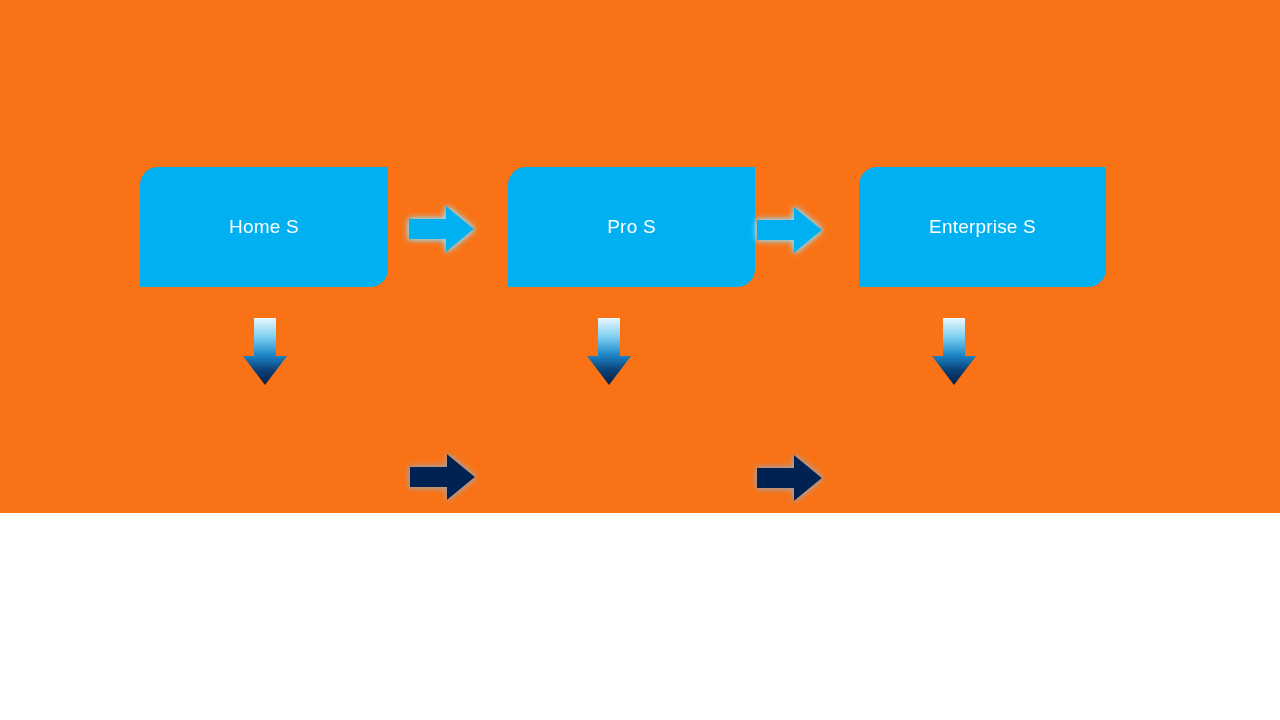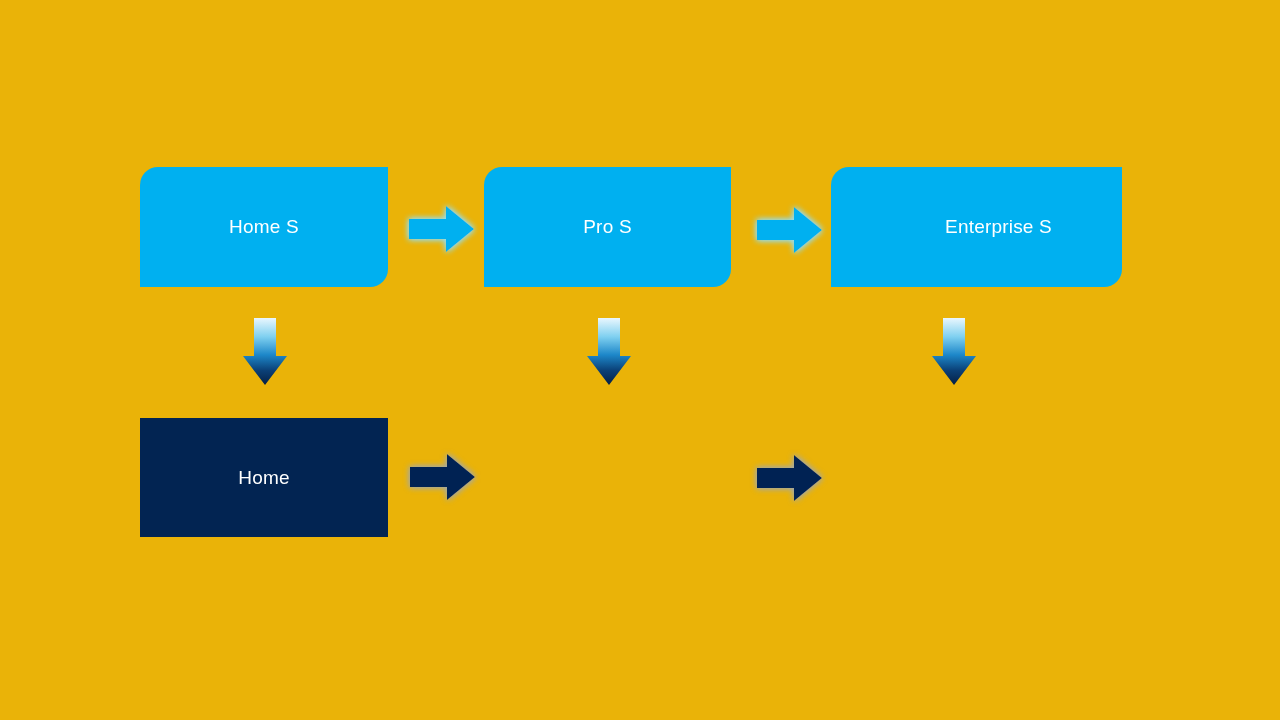--- a/index.html
+++ b/index.html
@@ -4,22 +4,22 @@
 <style>
   html, body {
     margin: 0;
     padding: 0;
     background: #ffffff;
     font-family: "Liberation Sans", sans-serif;
   }
   .canvas {
     position: relative;
     width: 1280px;
-    height: 720px;
-    background: #eab308;
+    height: 513px;
+    background: #f97316;
     overflow: hidden;
     text-align: center;
   }
   .box {
     position: absolute;
     display: flex;
     align-items: center;
     justify-content: center;
     color: #ffffff;
     font-size: 19px;
@@ -31,22 +31,22 @@
     background: #00B0F0;
     border-radius: 18px 0 18px 0;
   }
   .box-bottom {
     top: 418px;
     height: 119px;
     background: #022452;
     border-radius: 0;
   }
   .col1 { left: 140px; width: 248px; }
-  .col2 { left: 484px; width: 247px; }
-  .col3 { left: 831px; width: 247px; padding-left: 44px; }
+  .col2 { left: 508px; width: 247px; }
+  .col3 { left: 859px; width: 247px; }
   .arrow {
     position: absolute;
     overflow: visible;
   }
   .h-arrow { width: 66px; height: 48px; }
   .v-arrow { width: 46px; height: 68px; }
   .h-top-1 { left: 409px; top: 205px; }
   .h-top-2 { left: 757px; top: 206px; }
   .h-bot-1 { left: 410px; top: 453px; }
   .h-bot-2 { left: 757px; top: 454px; }
@@ -94,23 +94,20 @@
   <div class="box box-top col1">
     <span>Home S</span>
   </div>
   <div class="box box-top col2">
     <span>Pro S</span>
   </div>
   <div class="box box-top col3">
     <span>Enterprise S</span>
   </div>
 
-  <div class="box box-bottom col1">
-    <span>Home</span>
-  </div>
 
   <svg class="arrow h-arrow h-top-1" viewBox="0 0 66 48">
     <polygon points="0,14 37,14 37,1 65,24 37,47 37,34 0,34" fill="#00B0F0" filter="url(#glowCyan)"></polygon>
   </svg>
   <svg class="arrow h-arrow h-top-2" viewBox="0 0 66 48">
     <polygon points="0,14 37,14 37,1 65,24 37,47 37,34 0,34" fill="#00B0F0" filter="url(#glowCyan)"></polygon>
   </svg>
 
   <svg class="arrow h-arrow h-bot-1" viewBox="0 0 66 48">
     <polygon points="0,14 37,14 37,1 65,24 37,47 37,34 0,34" fill="#022452" filter="url(#glowGray)"></polygon>

